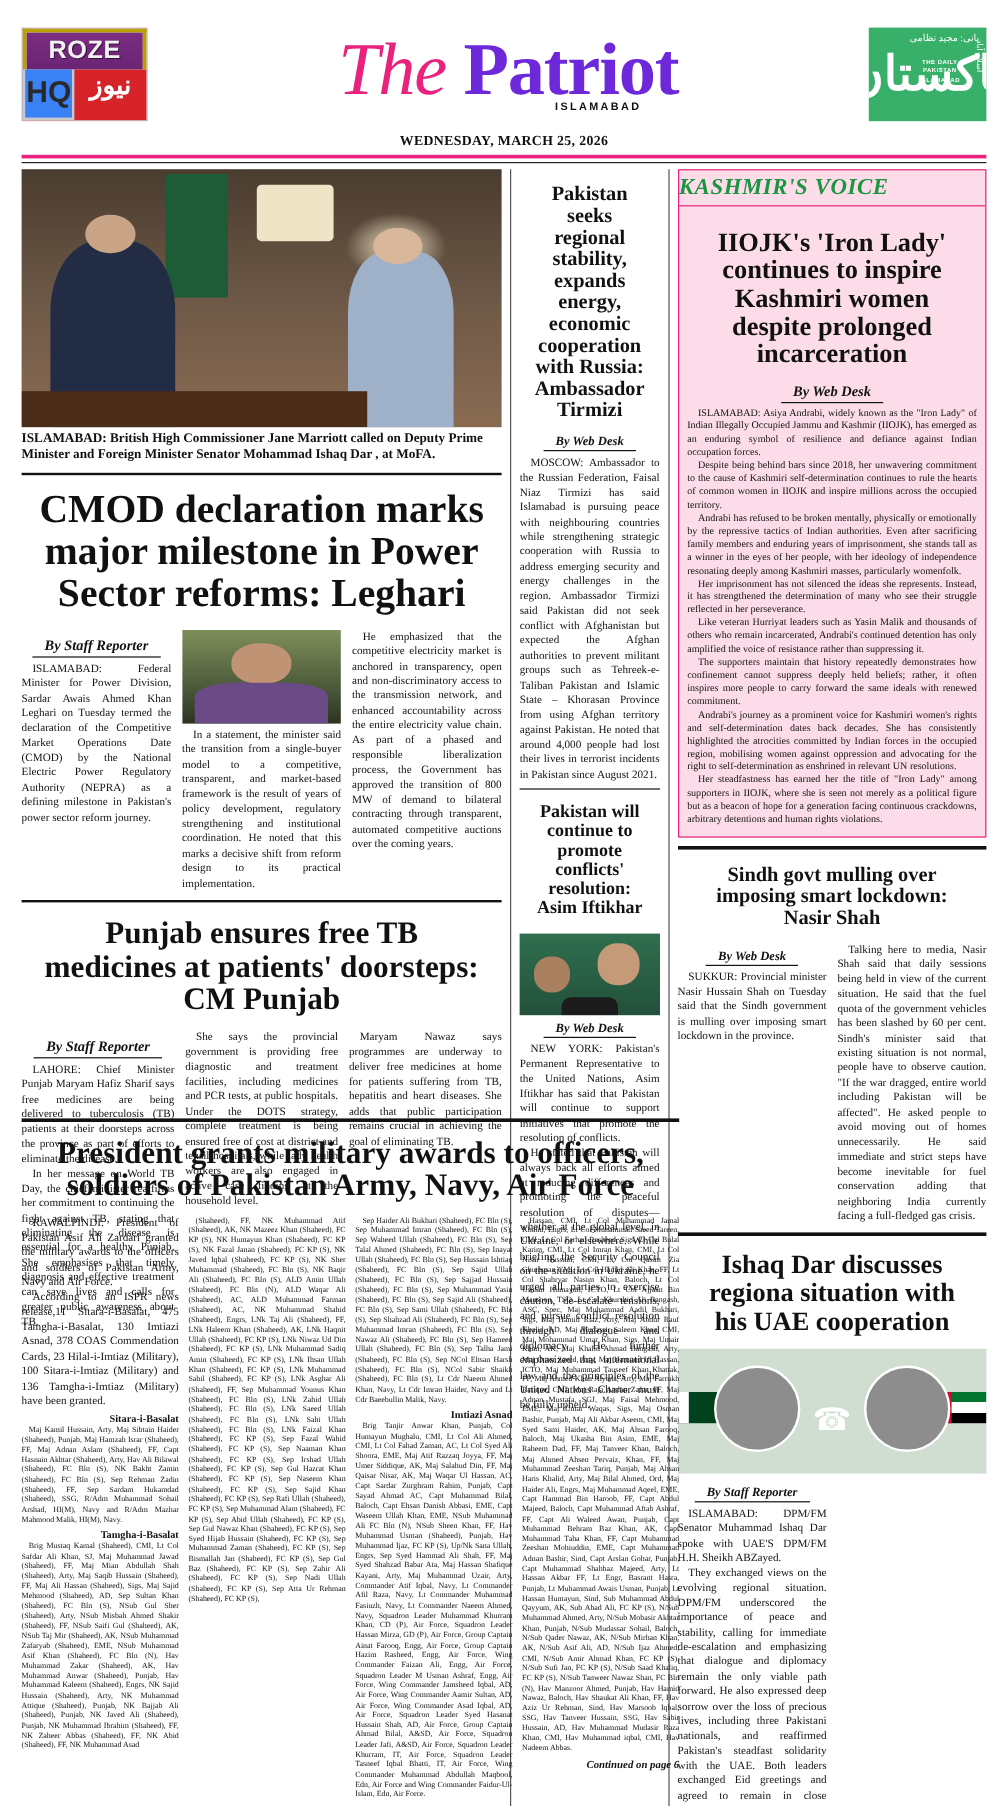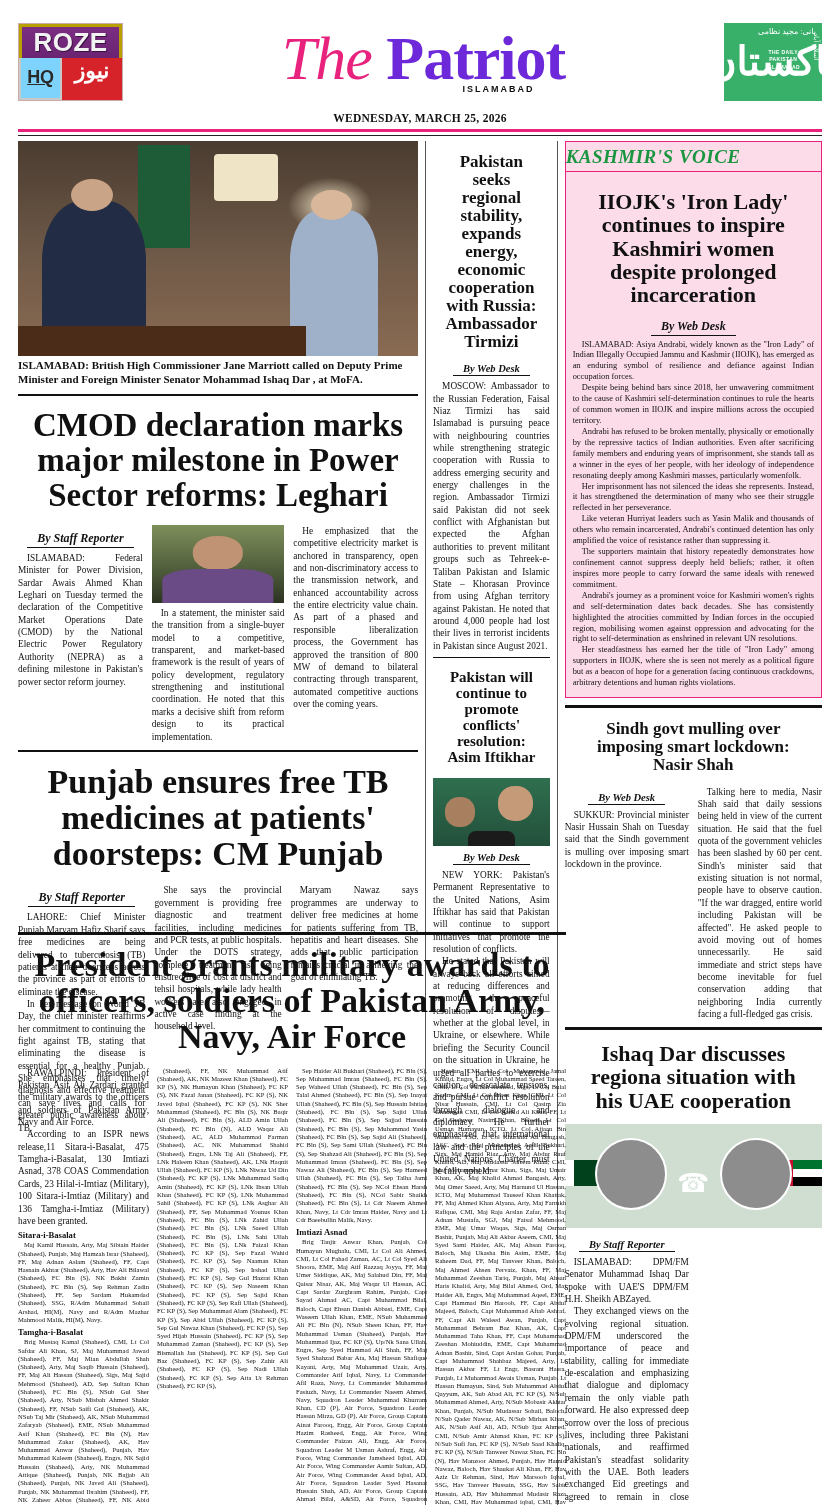--- a/index.html
+++ b/index.html
@@ -15,28 +15,28 @@
 
   
   .masthead { display:flex; align-items:center; justify-content:space-between; height:105px; padding-top:18px; }
   .logo-roze { width:105px; height:78px; display:flex; flex-direction:column; border:1px solid #caa; }
   .roze-top {
     flex:1; background:linear-gradient(180deg,#7b2d82 0%,#6a2472 100%);
     border:3px solid #b8a000; border-bottom:none;
     display:flex; align-items:center; justify-content:center;
   }
   .roze-top span {
-    font-family:"Liberation Sans", sans-serif; font-weight:bold; font-size:26px;
+    font-family:"Liberation Sans", sans-serif; font-weight:bold; font-size:21px;
     color:#f2f2f2; letter-spacing:0.5px; text-shadow:1px 1px 0 #3a0f40;
   }
   .roze-bot { flex:1; display:flex; }
   .roze-hq {
-    width:42%; background:#7dd3fc; display:flex; align-items:center; justify-content:center;
-    font-family:"Liberation Sans", sans-serif; font-weight:bold; font-size:18px; color:#2a2a2a;
-    border:2px solid #c9c9c9; border-top:none;text-decoration:underline;
+    width:42%; background:#3b82f6; display:flex; align-items:center; justify-content:center;
+    font-family:"Liberation Sans", sans-serif; font-weight:bold; font-size:25px; color:#2a2a2a;
+    border:2px solid #c9c9c9; border-top:none;
   }
   .roze-news {
     width:58%; background:#d6232a; display:flex; align-items:center; justify-content:center;
     font-size:22px; color:#fff; font-weight:bold; padding-bottom:16px;
   }
   .title-wrap { flex:1; text-align:center; position:relative; }
   .title-main { font-size:62px; line-height:0.95; letter-spacing:-1px; white-space:nowrap; }
   .title-the { font-family:"Liberation Serif", serif; font-style:italic; color:#e8227d; font-weight:normal; }
   .title-patriot { font-family:"Liberation Serif", serif; color:#6d28d9; font-weight:bold; }
   .title-sub { font-family:"Liberation Sans", sans-serif; font-size:9px; letter-spacing:2px; font-weight:bold; margin-top:-4px; margin-left:150px; }
@@ -67,21 +67,21 @@
 
   .vdiv { width:1px; background:#555; flex:0 0 1px; }
 
   
   .photo { width:100%; background:#6b5a4c; position:relative; overflow:hidden; }
   .caption { font-family:"Liberation Serif", serif; font-weight:bold; font-size:11px; line-height:1.25; padding-top:3px; }
 
   
   h1.hl { font-family:"Liberation Serif", serif; font-weight:bold; text-align:center; margin:12px; line-height:1.06; }
   .hl-xl { font-size:33px; }
-  .hl-lg { font-size:34px; }
+  .hl-lg { font-size:26px; }
   .hl-md { font-size:22px; }
   .hl-sm { font-size:17px; }
   .hl-xs { font-size:15px; }
 
   .byline {
     text-align:center; font-family:"Liberation Serif", serif; font-style:italic; font-weight:bold;
     font-size:12px; margin:6px auto 4px; display:block; width:fit-content;
     border-bottom:1.6px solid #111; padding:0 10px 1px;
   }
   .byline.small { font-size:10.5px; }
@@ -128,21 +128,21 @@
   .ad-swoosh { position:absolute; top:0; left:0; width:100%; height:62px; background:#b9d94a; border-bottom-right-radius:80% 60%; }
   .ad-23 { position:absolute; top:6px; left:38px; font-family:"Liberation Sans", sans-serif; font-weight:bold; font-size:30px; color:#111; line-height:0.9; }
   .ad-march { position:absolute; top:36px; left:38px; font-family:"Liberation Serif", serif; font-style:italic; font-weight:bold; font-size:13px; color:#111; }
   .ad-res { position:absolute; top:53px; left:30px; font-family:"Liberation Sans", sans-serif; font-size:6.5px; font-weight:bold; color:#c0392b; }
   .ad-minar { position:absolute; top:58px; left:84px; width:48px; height:110px; }
   .ad-person { position:absolute; top:46px; right:14px; width:96px; height:132px; background:#5b5f52; border-radius:6px 6px 0 0; overflow:hidden; }
   .ad-head { position:absolute; top:10px; left:50%; transform:translateX(-50%); width:54px; height:62px; border-radius:50% 50% 45% 45%; background:#c99a74; }
   .ad-flagsm { position:absolute; top:62px; right:112px; width:22px; height:15px; background:#01411c; }
 
   .continued { font-family:"Liberation Serif", serif; font-style:italic; font-weight:bold; font-size:9px; text-align:right; margin-top:3px; }
-  .sub-head { font-family:"Liberation Serif", serif; font-weight:bold; font-size:8.6px; text-align:left; margin:3px 0 1px; }
+  .sub-head { font-family:"Liberation Serif", serif; font-weight:bold; font-size:8.6px; text-align:right; margin:3px 0 1px; }
 
   
   .ph-meeting {
     background:
       radial-gradient(ellipse 60px 40px at 78% 30%, #f2e6c8 0%, rgba(242,230,200,0) 70%),
       linear-gradient(180deg,#4a3c30 0%,#6d5847 50%,#8a6b52 100%);
   }
   .ph-meeting .fig-a { position:absolute; left:6%; bottom:0; width:26%; height:72%; background:#232c45; border-radius:38% 38% 0 0; }
   .ph-meeting .fig-a:before { content:""; position:absolute; top:-22px; left:28%; width:40%; height:32px; border-radius:50%; background:#c9a486; }
   .ph-meeting .fig-b { position:absolute; right:10%; bottom:0; width:22%; height:68%; background:#9fb0c9; border-radius:34% 34% 0 0; }

